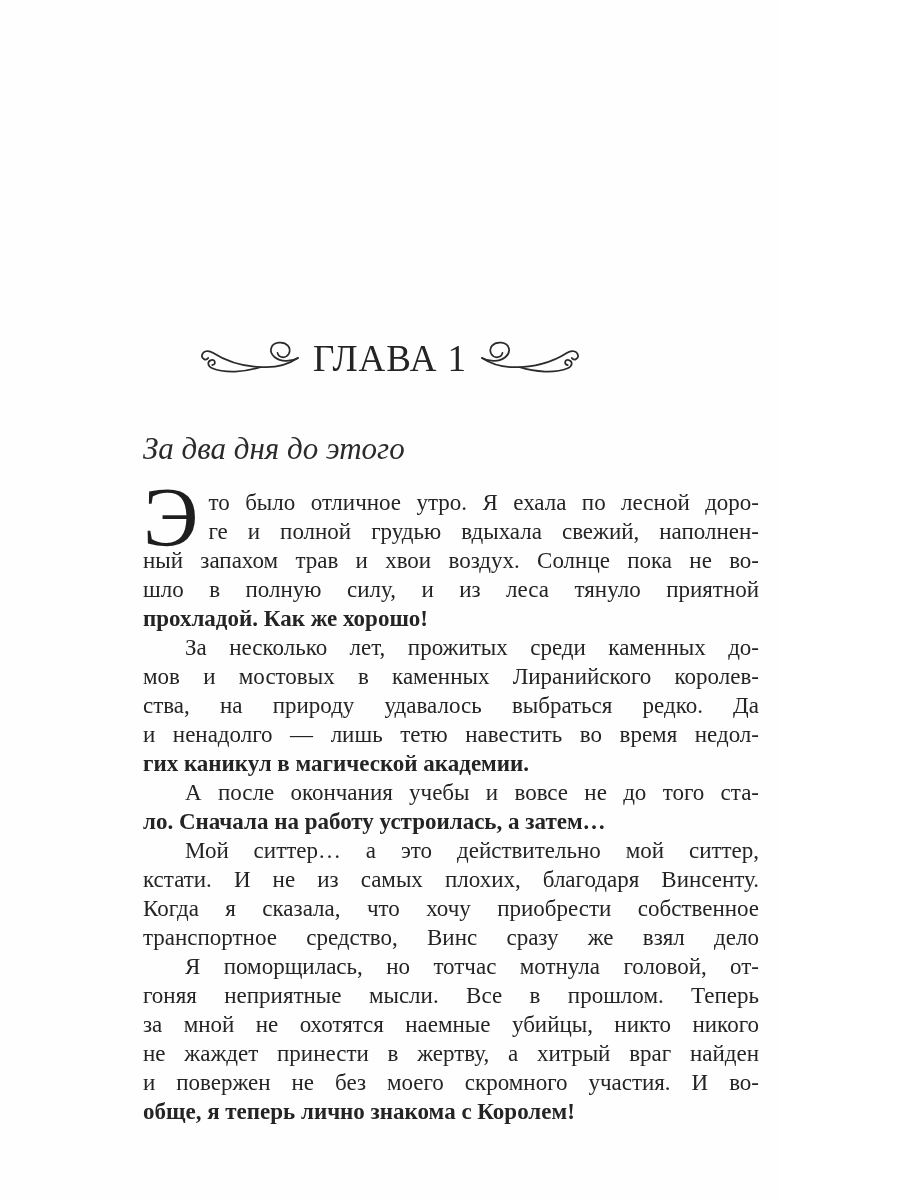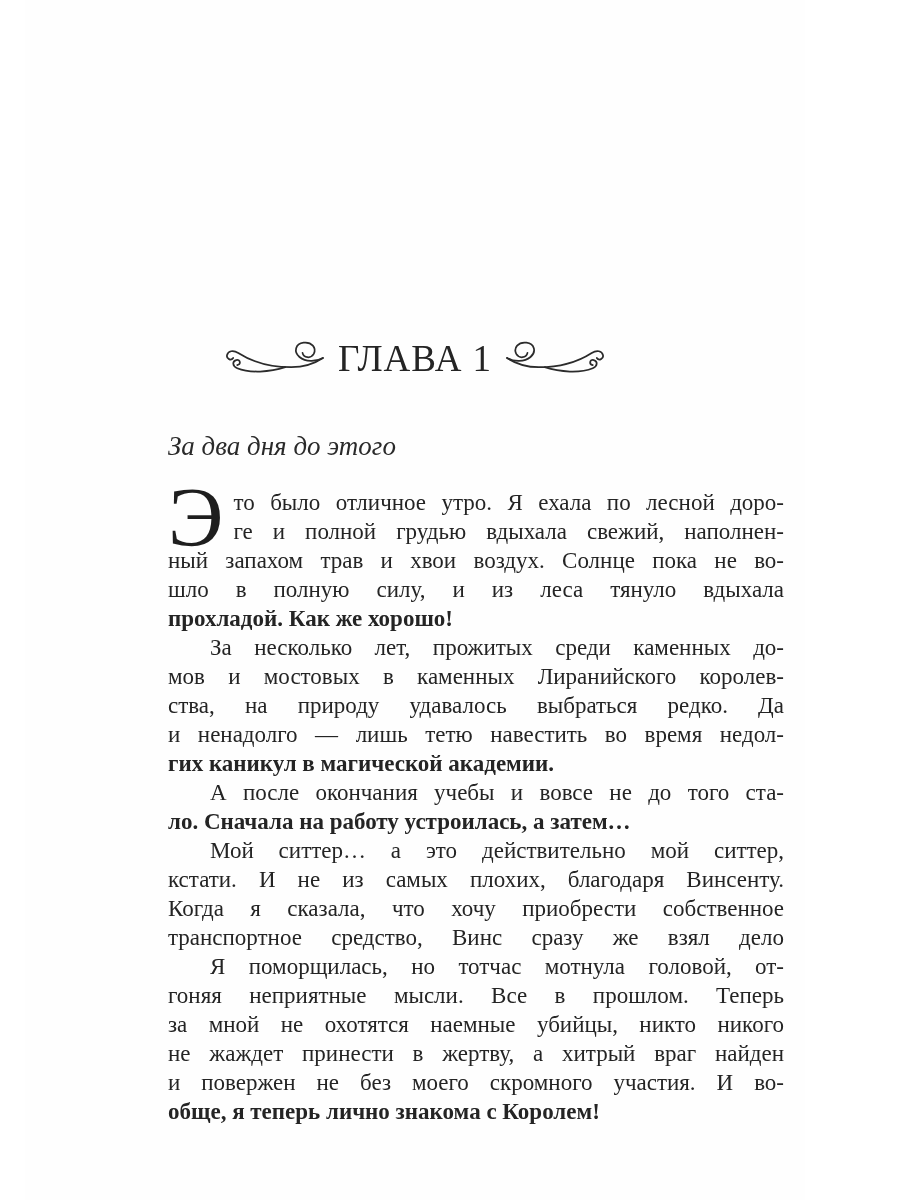--- a/index.html
+++ b/index.html
@@ -7,21 +7,20 @@
     width: 900px; height: 1200px;
     background: #ffffff;
     font-family: "Liberation Serif", "DejaVu Serif", serif;
   }
   .page {
     position: relative;
     width: 780px; height: 1200px;
     background: #fefefe;
     color: #242424;
     overflow: hidden;
-    margin-left: 25px;
   }
 
   
   .chapter-heading {
     position: absolute;
     left: 0; right: 0; top: 334px;
     height: 48px;
     display: flex;
     align-items: center;
     justify-content: center;
@@ -42,21 +41,21 @@
     stroke: #2b2b2b;
     stroke-width: 1.7;
     stroke-linecap: round;
   }
 
   
   .subtitle {
     position: absolute;
     left: 143px; top: 431px;
     width: 616px;
-    font-size: 27px;
+    font-size: 31px;
     font-style: italic;
     color: #2a2a2a;
   }
 
   
   .body-text {
     position: absolute;
     left: 143px; top: 488px;
     width: 616px;
     font-size: 23px;
@@ -106,21 +105,21 @@
 
   <div class="subtitle">За два дня до этого</div>
 
   <div class="body-text">
 
     <div class="para dropcap-para">
       <span class="dropcap">Э</span>
       <div class="line">то было отличное утро. Я ехала по лесной доро-</div>
       <div class="line">ге и полной грудью вдыхала свежий, наполнен-</div>
       <div class="line">ный запахом трав и хвои воздух. Солнце пока не во-</div>
-      <div class="line">шло в полную силу, и из леса тянуло вдыхала</div>
+      <div class="line">шло в полную силу, и из леса тянуло приятной</div>
       <div class="line end">прохладой. Как же хорошо!</div>
     </div>
 
     <div class="para indent">
       <div class="line">За несколько лет, прожитых среди каменных до-</div>
       <div class="line">мов и мостовых в каменных Лиранийского королев-</div>
       <div class="line">ства, на природу удавалось выбраться редко. Да</div>
       <div class="line">и ненадолго — лишь тетю навестить во время недол-</div>
       <div class="line end">гих каникул в магической академии.</div>
     </div>

